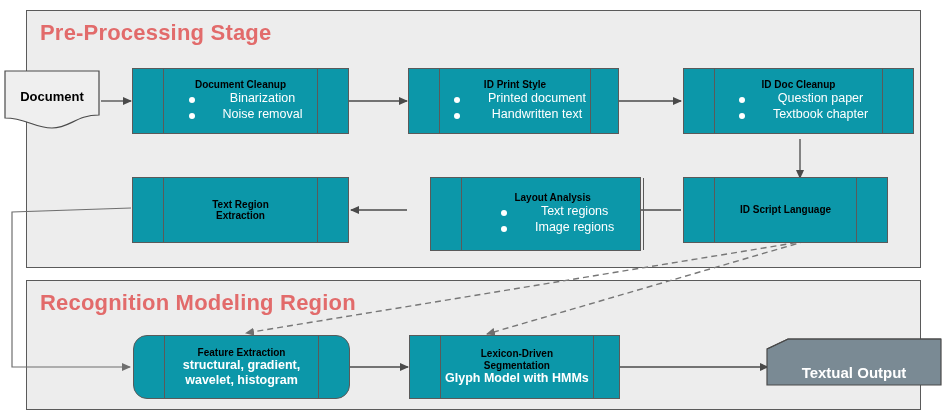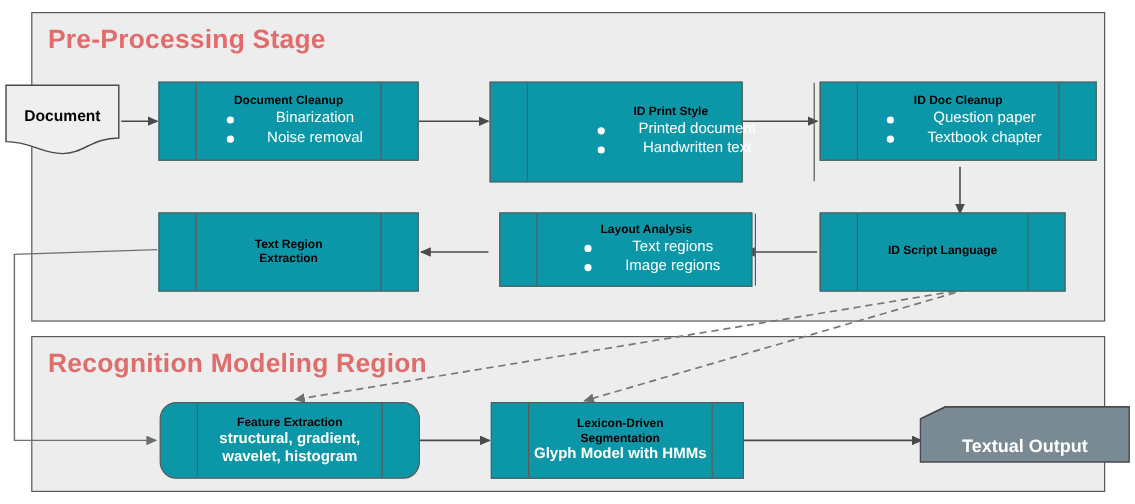--- a/index.html
+++ b/index.html
@@ -101,21 +101,21 @@
     <div class="body">
       <div class="ptitle">Document Cleanup</div>
       <ul class="bullets">
         <li>Binarization</li>
         <li>Noise removal</li>
       </ul>
     </div>
     <div class="side r"></div>
   </div>
 
-  <div class="pbox" style="left:408px;top:68px;width:211px;height:84px;gap:44px;">
+  <div class="pbox" style="left:408px;top:68px;width:211px;height:66px;">
     <div class="side"></div>
     <div class="body">
       <div class="ptitle">ID Print Style</div>
       <ul class="bullets">
         <li>Printed document</li>
         <li>Handwritten text</li>
       </ul>
     </div>
     <div class="side r"></div>
   </div>
@@ -134,21 +134,21 @@
 
   <div class="pbox" style="left:132px;top:177px;width:217px;height:66px;">
     <div class="side"></div>
     <div class="body">
       <div class="ptitle">Text Region</div>
       <div class="ptitle">Extraction</div>
     </div>
     <div class="side r"></div>
   </div>
 
-  <div class="pbox" style="left:416px;top:177px;width:211px;height:62px;gap:25px;">
+  <div class="pbox" style="left:430px;top:177px;width:211px;height:74px;gap:25px;">
     <div class="side"></div>
     <div class="body">
       <div class="ptitle">Layout Analysis</div>
       <ul class="bullets">
         <li>Text regions</li>
         <li>Image regions</li>
       </ul>
     </div>
     <div class="side r"></div>
   </div>

